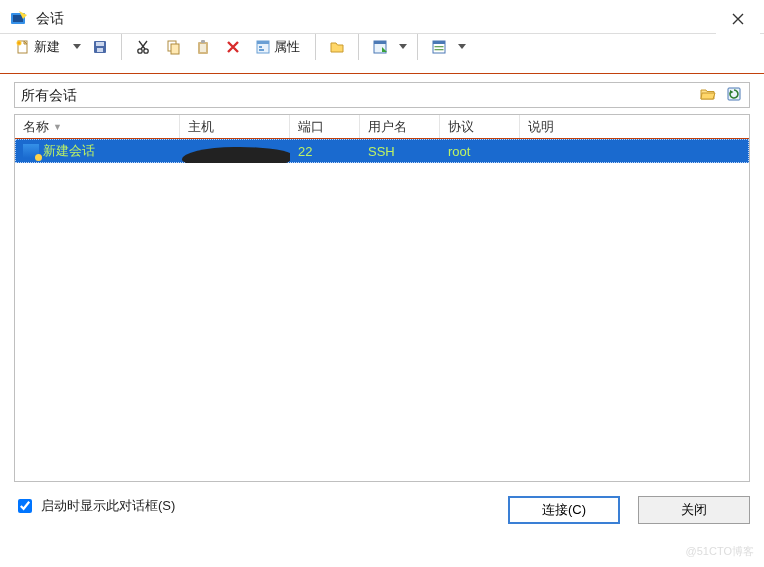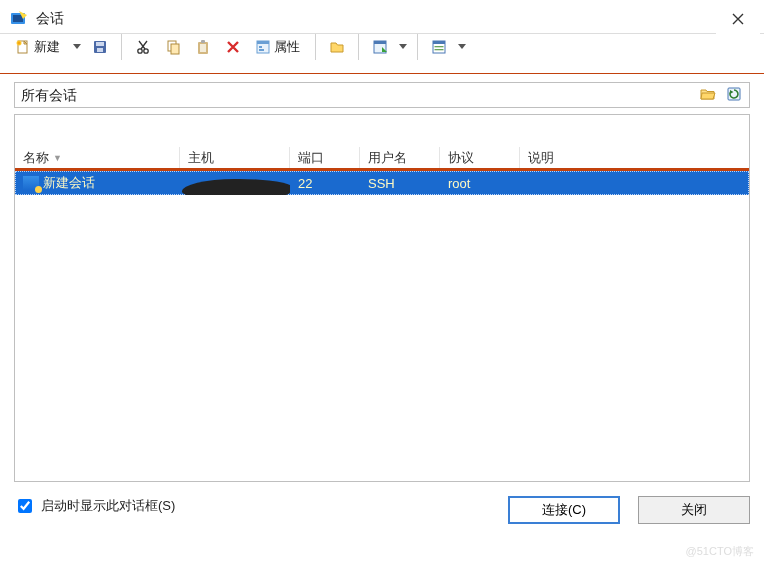--- a/index.html
+++ b/index.html
@@ -21,27 +21,27 @@
   .tb-sep { width: 1px; height: 26px; background: #d0d0d0; margin: 0 4px; }
 
   
   .path-bar { display: flex; align-items: center; margin: 8px 14px 6px 14px; height: 26px; border: 1px solid #bfbfbf; gap: 40px;}
   .path-input { flex: 1; height: 100%; padding: 0 6px; line-height: 24px; font-size: 14px; }
   .path-tools { display: flex; gap: 4px; padding-right: 4px; }
   .path-btn { width: 22px; height: 22px; display: flex; align-items: center; justify-content: center; border: 1px solid transparent; }
 
   
   .list-container { margin: 0 14px 8px 14px; border: 1px solid #bfbfbf; height: 368px; display: flex; flex-direction: column; background: #fff; }
-  .list-header { display: flex; height: 24px; border-bottom: 3px solid #c2410c; background: #fff; margin-top: 32px;}
+  .list-header { display: flex; height: 24px; border-bottom: 1px solid #c2410c; background: #fff;}
   .list-header .col { padding: 0 8px; display:flex; align-items:center; border-right: 1px solid #e5e5e5; font-size: 13px; color: #333; position:relative;}
   .list-header .col:last-child { border-right: none; }
   .list-header .sort-ind { font-size: 9px; color: #999; margin-left: 4px; }
   .list-body { flex: 1; overflow: auto; }
   .list-row { display: flex; height: 24px; align-items:center; }
-  .list-row.selected { background: #1a6acf; color: #fef9c3; outline: 1px dotted #b8d4fb; outline-offset: -1px;}
+  .list-row.selected { background: #1a6acf; color: #bef264; outline: 1px dotted #b8d4fb; outline-offset: -1px;}
   .list-row .cell { padding: 0 8px; overflow: hidden; white-space: nowrap; display:flex; align-items:center; height:100%;}
   .cell.name-cell { gap: 4px; }
   .sess-icon { width: 16px; height: 14px; background: linear-gradient(#3590e8,#1a6acf); position: relative; display:inline-block;}
   .sess-icon::after{content:'';position:absolute;right:-3px;bottom:-3px;width:7px;height:7px;background:#ffd24a;border-radius:50%;}
   .smudge { position:relative; }
   .smudge::after{content:'';position:absolute;left:-6px;top:-4px;width:110px;height:22px;background:#222;border-radius:50% 50% 45% 55%/60% 40% 55% 45%;}
 
   
   .col-name { width: 165px; }
   .col-host { width: 110px; }

